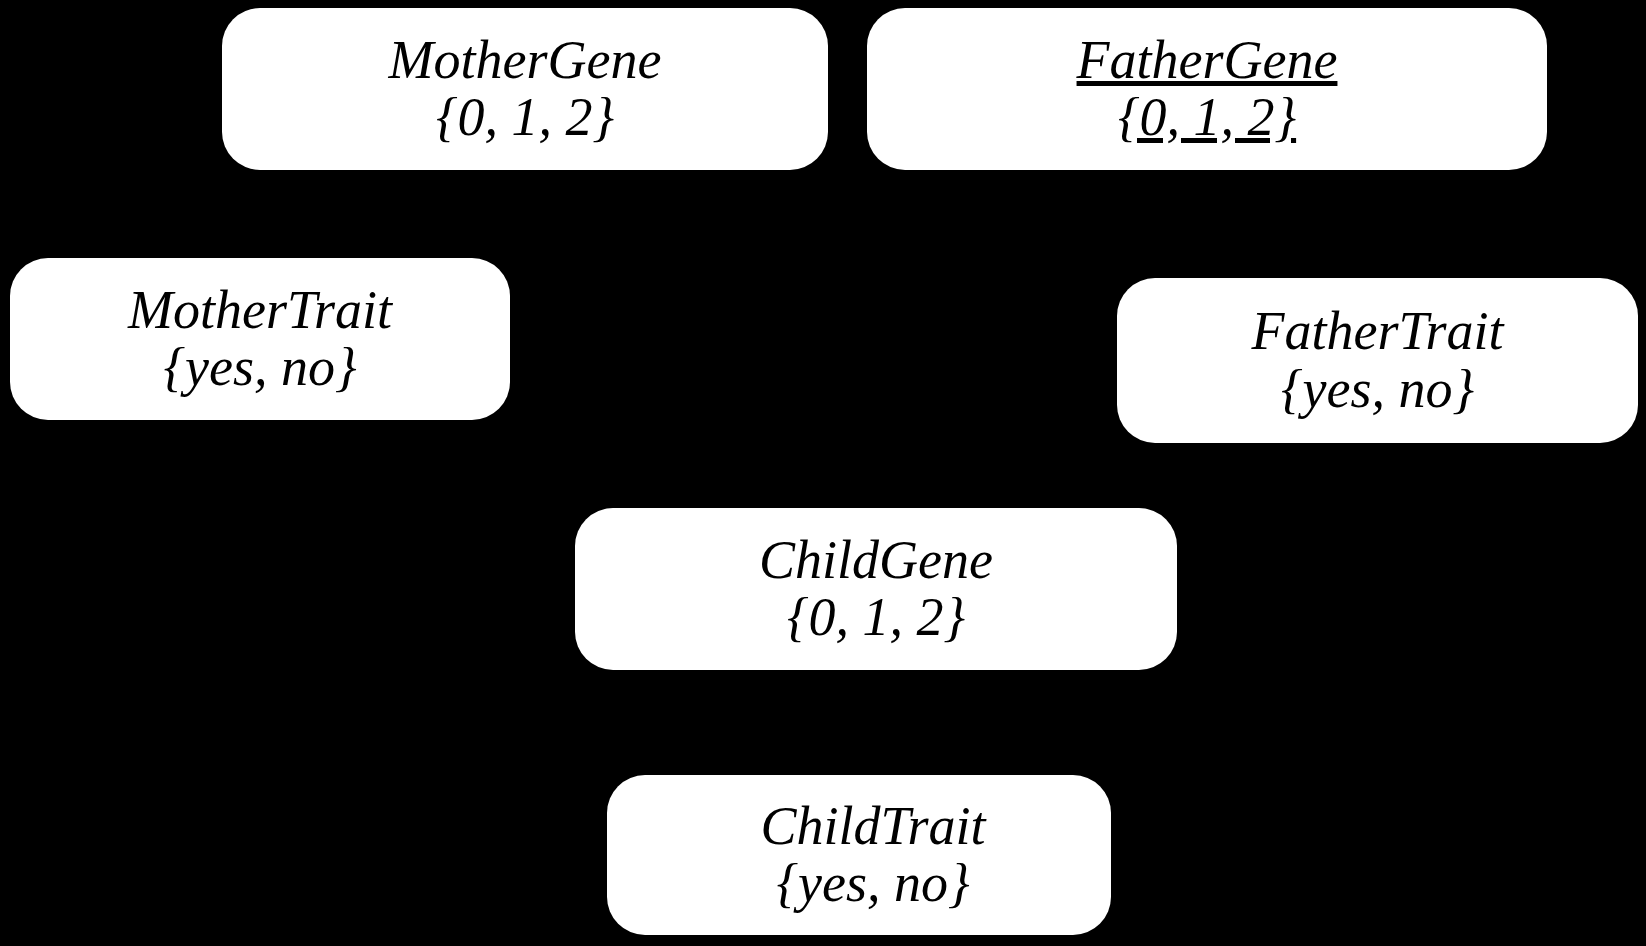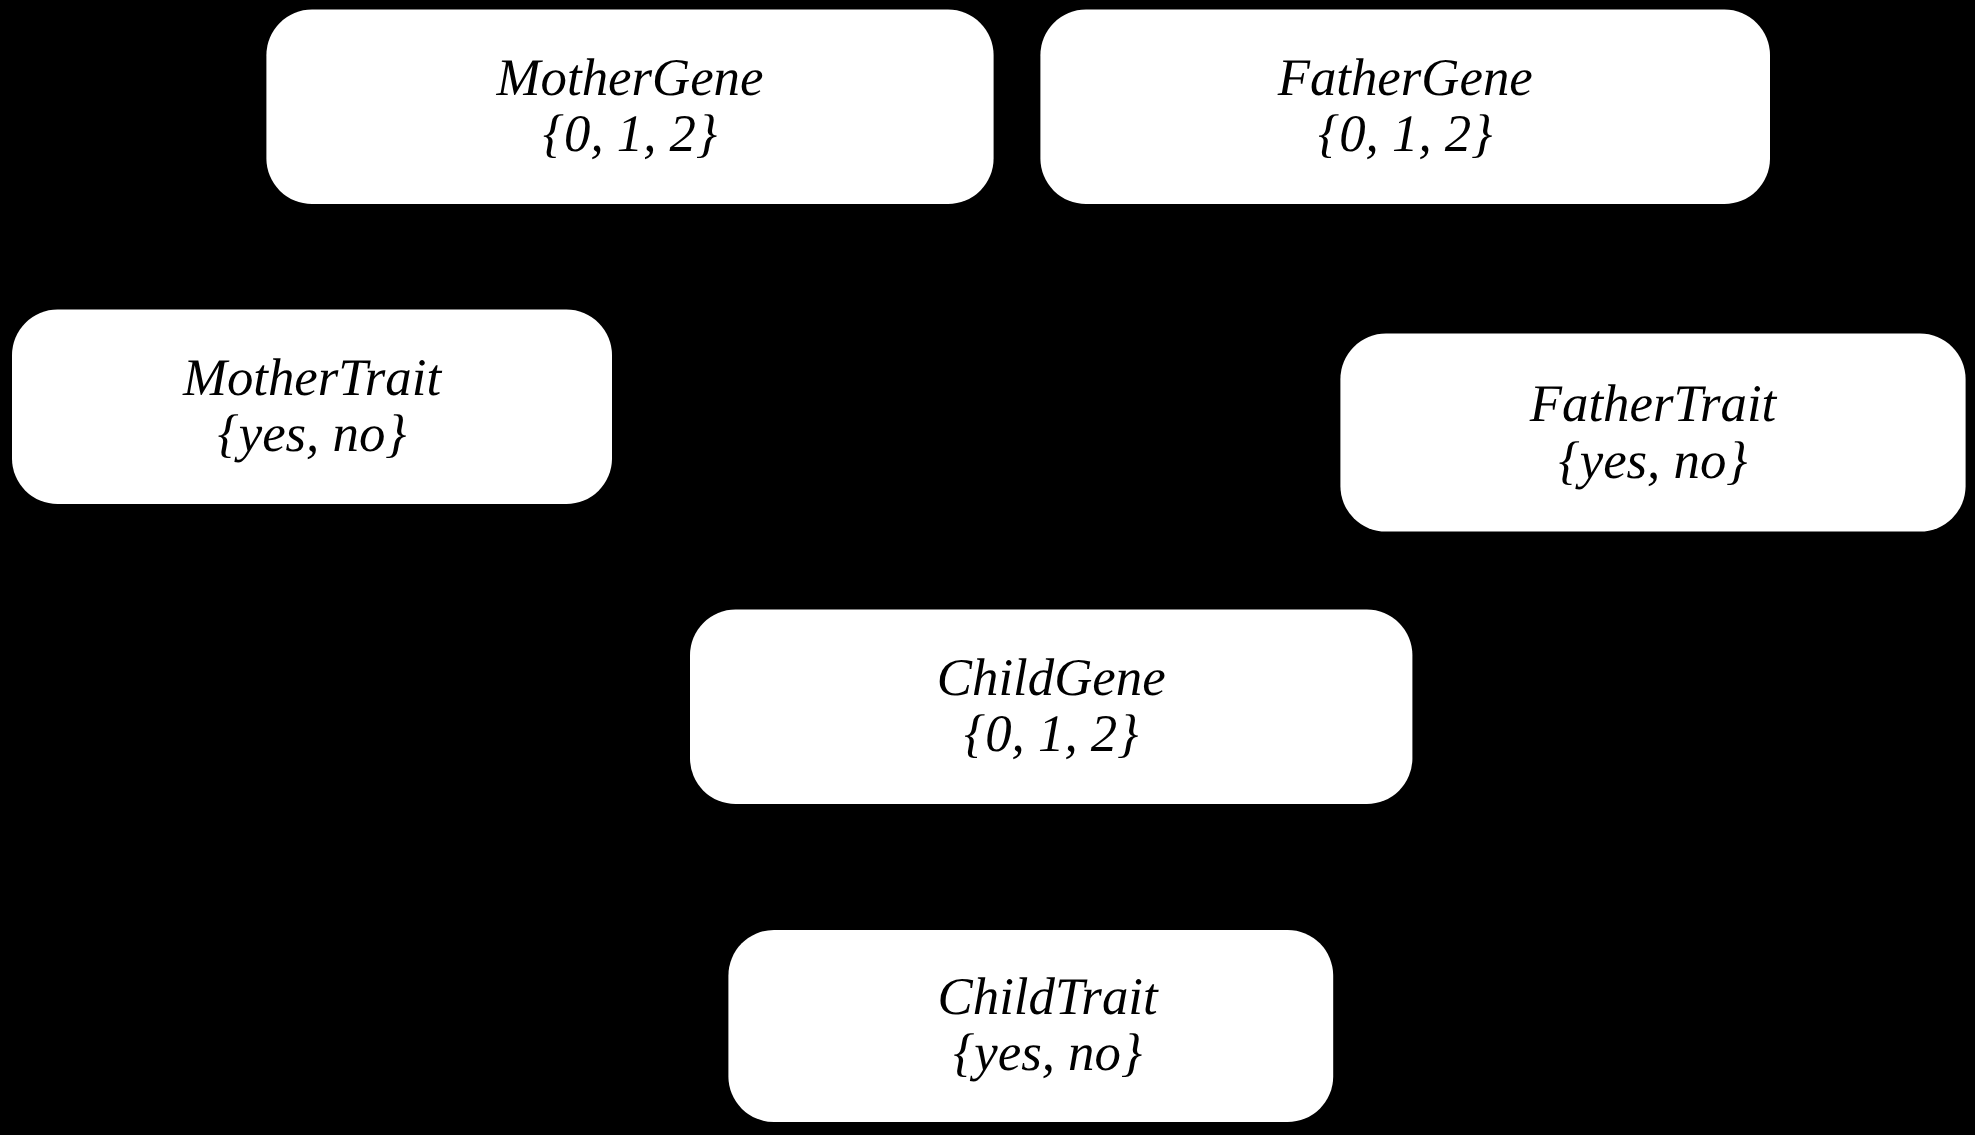--- a/index.html
+++ b/index.html
@@ -22,29 +22,29 @@
     position: absolute;
     background: var(--node-fill, #ffffff);
     color: var(--node-text, #000000);
     border-radius: 38px;
     display: flex;
     flex-direction: column;
     align-items: center;
     justify-content: center;
     text-align: center;
     font-style: italic;
-    font-size: 44px;
+    font-size: 54px;
     line-height: 1.06;
     white-space: nowrap;
   }
   .node-label, .node-domain {
     display: block;
   }
   #node-mother-gene  { left: 222px;  top: 8px;   width: 606px; height: 162px; }
-  #node-father-gene  { left: 867px;  top: 8px;   width: 608px; height: 162px; }
+  #node-father-gene  { left: 867px;  top: 8px;   width: 680px; height: 162px; text-decoration: underline; }
   #node-mother-trait { left: 10px;   top: 258px; width: 500px; height: 162px; }
   #node-father-trait { left: 1117px; top: 257px; width: 521px; height: 165px; margin-top: 21px; }
   #node-child-gene   { left: 543px;  top: 508px; width: 602px; height: 162px; margin-left: 32px; }
   #node-child-trait  { left: 607px;  top: 775px; width: 476px; height: 160px; padding-left: 28px; }
 </style>
 </head>
 <body>
 
 <div class="canvas">
 

